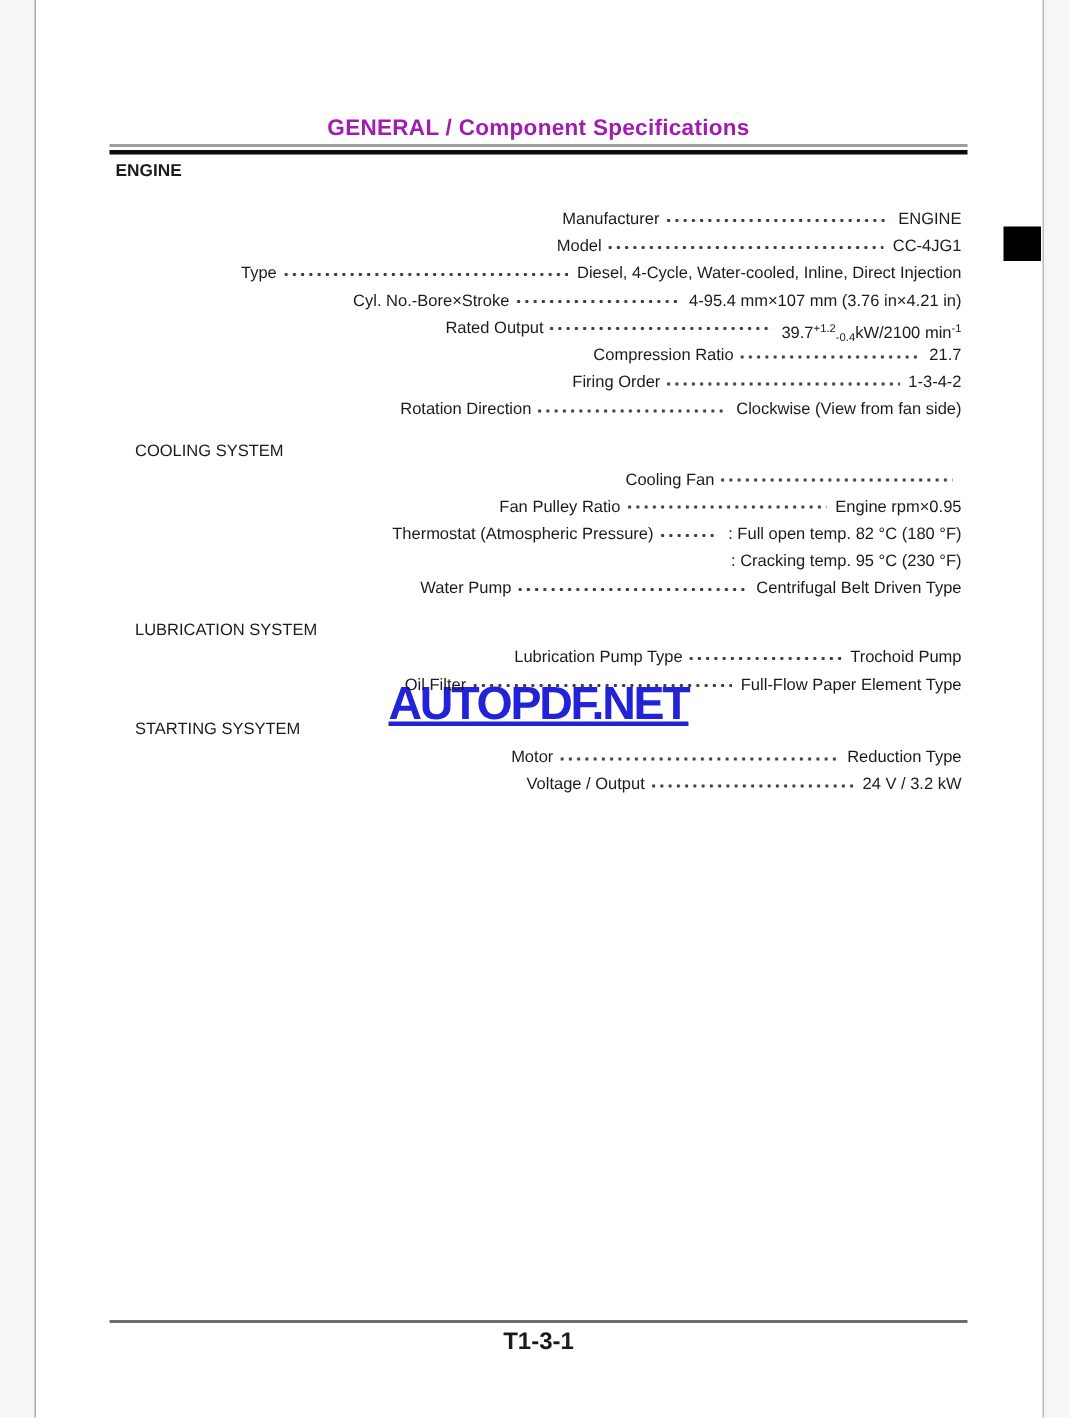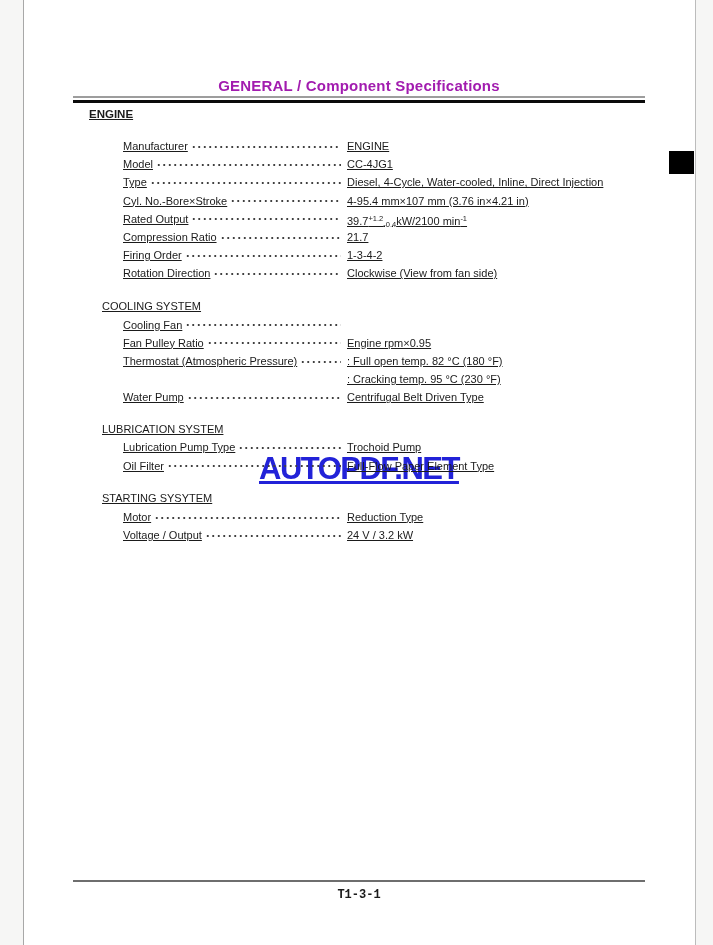--- a/index.html
+++ b/index.html
@@ -26,32 +26,32 @@
   
   .page-title {
     position:absolute; top:77px; left:73px; width:572px; z-index:2;
     text-align:center; font-size:15px; font-weight:bold; letter-spacing:0.2px;
     color:#a21caf;
   }
   .rule-gray  { position:absolute; top:96px;  left:73px; width:572px; height:2px; background:#9d9d9d; z-index:2; }
   .rule-black { position:absolute; top:100px; left:73px; width:572px; height:3px; background:#0b0b0b; z-index:2; }
   
   .content { position:absolute; left:73px; top:0; width:572px; z-index:2; }
-  section { margin:16px;text-decoration:underline; }
+  section { margin:4px; }
   h2 {
     margin:0; padding-left:13px;
     font-size:11px; font-weight:normal; line-height:14px; color:#1b1b1b;
   }
   .s0 { margin-top:107px; }
   .s0 h2 { padding-left:0; font-weight:bold; font-size:11.5px; }
   .s0 .rows { margin-top:16px; }
   .s1 { margin-top:11px; }  .s1 .rows { margin-top:3px; }
   .s2 { margin-top:12px; }  .s2 .rows { margin-top:2px; }
   .s3 { margin-top:13px; }  .s3 .rows { margin-top:3px; }
-  .spec-row { display:flex; height:18.2px; line-height:18.2px; font-size:11px; }
+  .spec-row { display:flex; height:18.2px; line-height:18.2px; font-size:11px;justify-content:flex-end; }
   .lead { width:258px; flex:none; display:flex; padding-left:34px; }
   .lbl { white-space:nowrap; }
   .leader {
     flex:1; margin:0 6px 0 3px;
     background-image:radial-gradient(circle, #404040 0.9px, rgba(0,0,0,0) 1.35px);
     background-size:5.5px 6px; background-repeat:repeat-x; background-position:0 55%;
   }
   .continuation .leader { background:none; }
   .val { white-space:nowrap; }
   .val .sup { font-size:7.5px; vertical-align:4px; }
@@ -62,21 +62,21 @@
     text-align:center; font-size:31px; line-height:31px; font-weight:bold;
     letter-spacing:-1.5px; text-decoration:underline; white-space:nowrap;
   }
   
   .footer-rule {
     position:absolute; top:880px; left:73px; width:572px; height:2px;
     background:#6e6e6e; z-index:2;
   }
   .page-number {
     position:absolute; top:888px; left:73px; width:572px; z-index:2;
-    text-align:center; font-size:12px; font-weight:bold; line-height:14px;font-family:Liberation Mono, monospace;
+    text-align:center; font-size:16px; font-weight:bold; line-height:14px;
   }
 </style>
 </head>
 <body>
 
 <div class="margin-left"></div>
 <div class="margin-right"></div>
 <div class="tab-marker"></div>
 
 <div class="page-title">GENERAL / Component Specifications</div>

